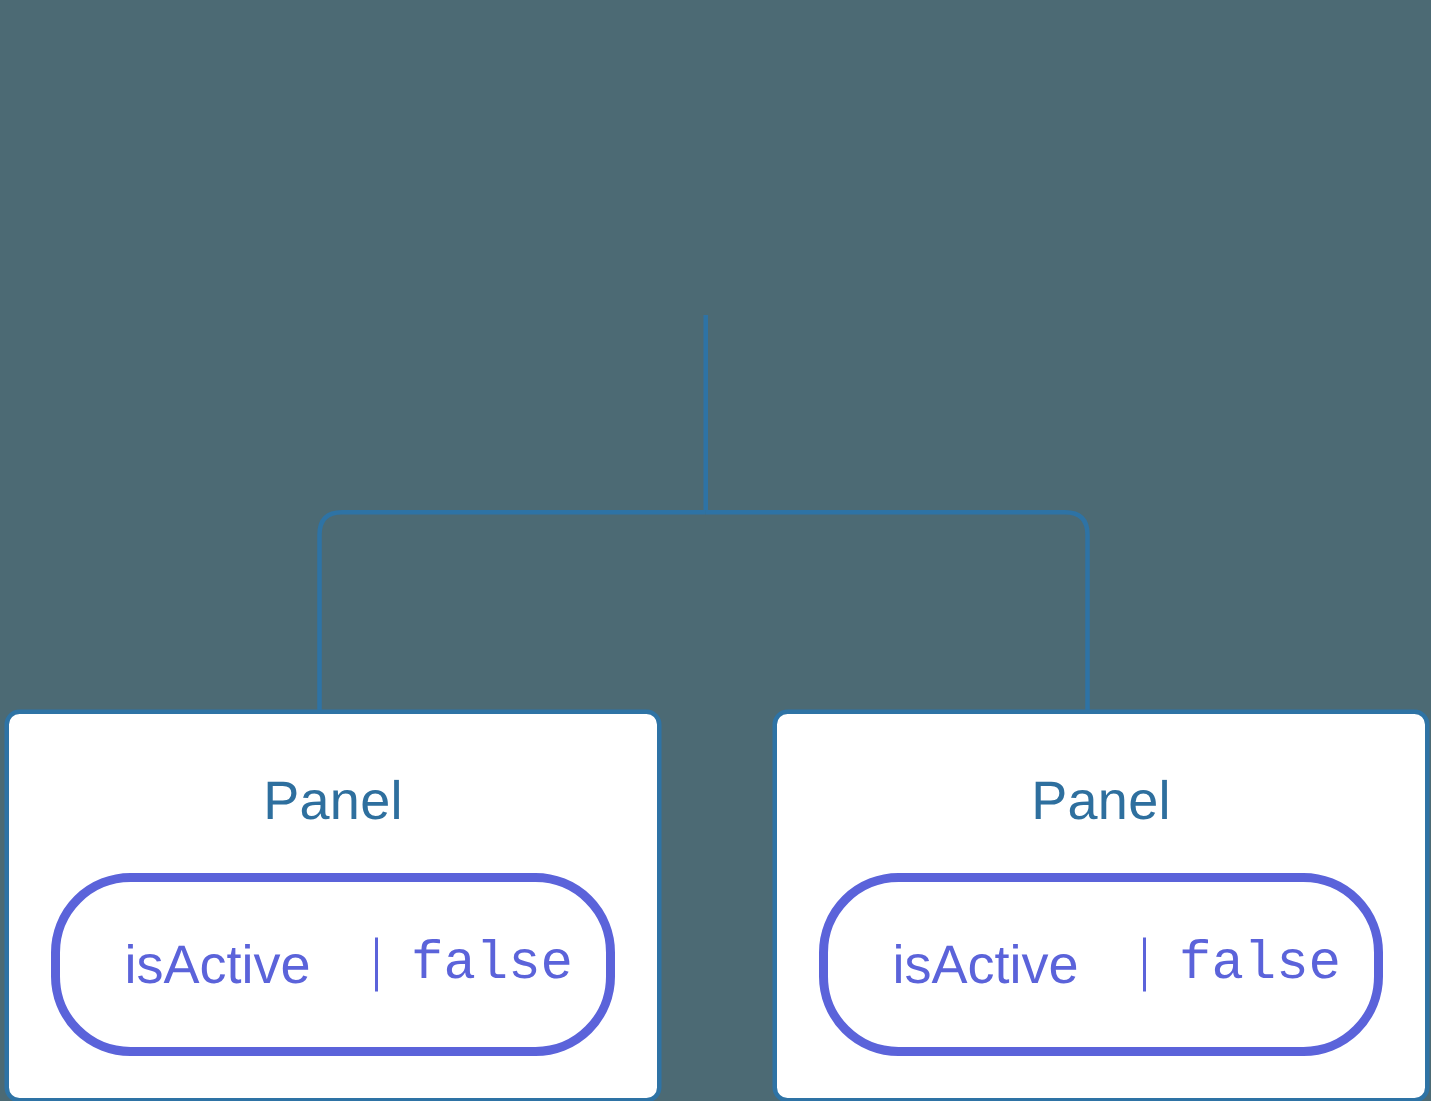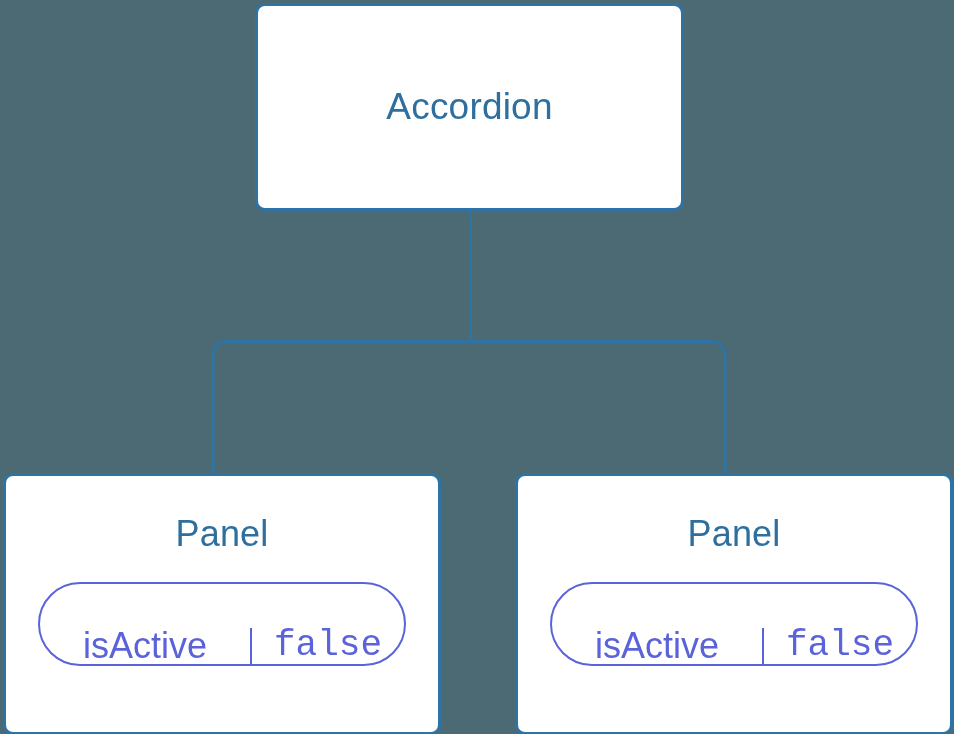--- a/index.html
+++ b/index.html
@@ -79,24 +79,24 @@
   }
 
   .node-child .node-title {
     font-size: 36px;
   }
 
   
   .pill {
     margin-top: 28px;
     display: flex;
-    align-items: flex-end;
+    align-items: center;
     box-sizing: border-box;
-    height: 84px;
-    border: 2px solid #14532d;
+    height: 122px;
+    border: 6px solid #14532d;
     border-radius: 53px;
     background: transparent;
     overflow: hidden;
   }
 
   .pill-cell {
     display: flex;
     align-items: center;
     justify-content: center;
     color: #5b63da;
@@ -123,23 +123,20 @@
 
   <svg id="connectors" viewBox="0 0 954 734" width="954" height="734" xmlns="http://www.w3.org/2000/svg">
 
     <path d="M 470.5 210 L 470.5 341.5" fill="none" stroke="#2e73a5" stroke-width="3"></path>
 
     <path d="M 470.5 341.5 L 228 341.5 Q 213 341.5 213 356.5 L 213 476" fill="none" stroke="#2e73a5" stroke-width="3" stroke-linecap="butt" stroke-linejoin="round"></path>
 
     <path d="M 470.5 341.5 L 710 341.5 Q 725 341.5 725 356.5 L 725 476" fill="none" stroke="#2e73a5" stroke-width="3" stroke-linecap="butt" stroke-linejoin="round"></path>
   </svg>
 
-  <div class="node node-root" style="border-color: rgb(46, 115, 165); background: rgb(255, 255, 255);">
-    <div class="node-title" style="color: rgb(46, 111, 158);">Accordion</div>
-  </div>
 
   <div class="node node-child node-child-left" style="border-color: rgb(46, 115, 165); background: rgb(255, 255, 255);">
     <div class="node-title" style="color: rgb(46, 111, 158);">Panel</div>
     <div class="pill" style="border-color: rgb(91, 99, 218);">
       <div class="pill-cell pill-key" style="border-right-color: rgb(91, 99, 218); color: rgb(91, 99, 218);">isActive</div>
       <div class="pill-cell pill-value" style="color: rgb(91, 99, 218);">false</div>
     </div>
   </div>
 
   <div class="node node-child node-child-right" style="border-color: rgb(46, 115, 165); background: rgb(255, 255, 255);">

